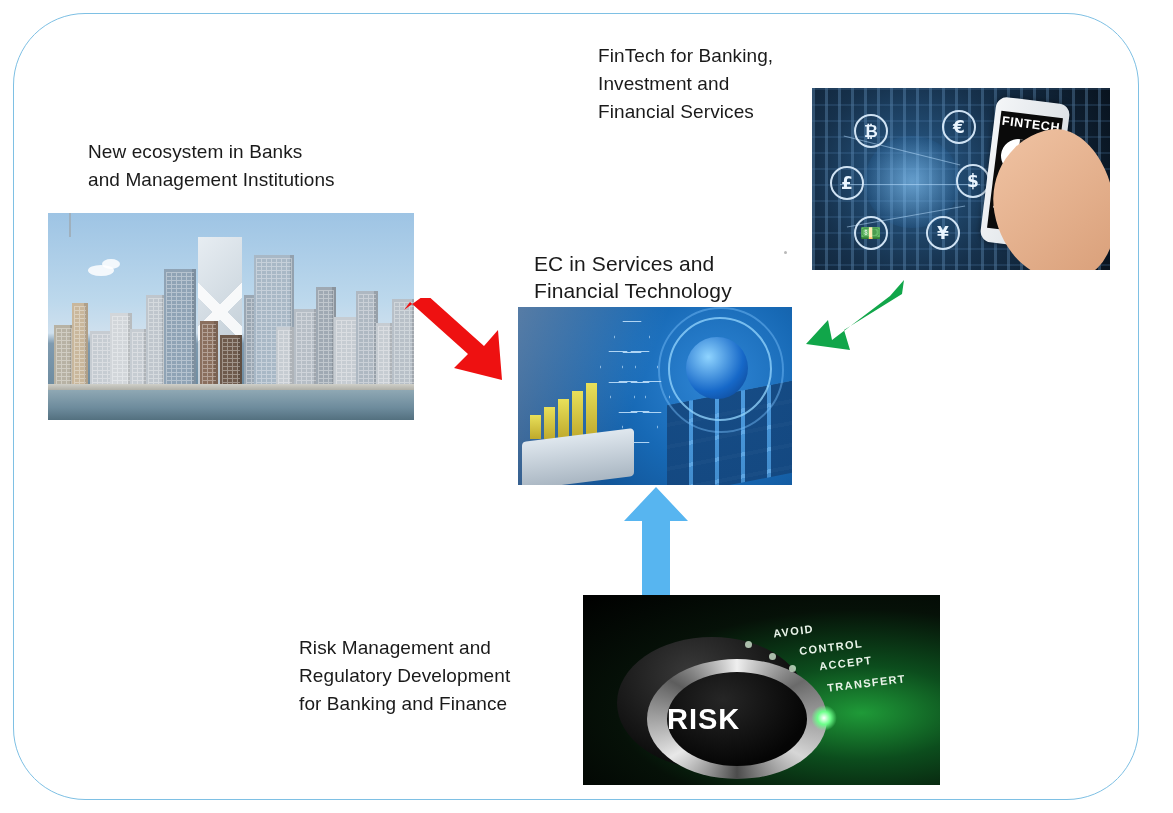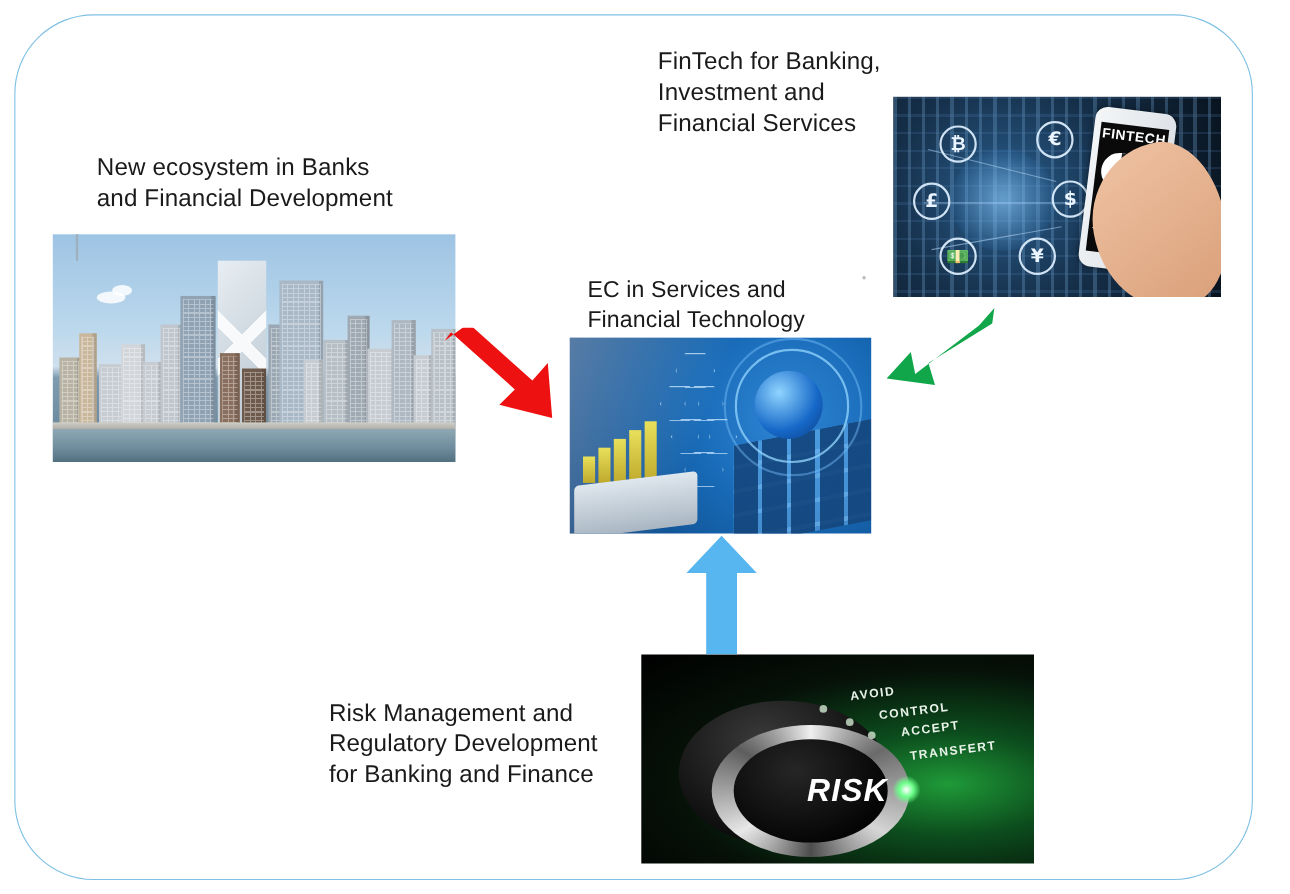--- a/index.html
+++ b/index.html
@@ -2,21 +2,21 @@
 <html><head>
 <meta charset="utf-8">
 <style>
   html,body{margin:0;padding:0;background:#ffffff;}
   body{width:1173px;height:813px;position:relative;overflow:hidden;
        font-family:"Liberation Sans","DejaVu Sans",sans-serif;color:#000;}
 
   .frame{position:absolute;left:13px;top:13px;width:1126px;height:787px;
          border:1.6px solid #7ec0e4;border-radius:72px;box-sizing:border-box;}
 
-  .label{position:absolute;font-size:22px;line-height:28px;color:#1a1a1a;
+  .label{position:absolute;font-size:19px;line-height:28px;color:#1a1a1a;
          white-space:pre-line;letter-spacing:.1px;}
 
   .lbl-ecosystem{left:88px;top:138px;}
   .lbl-fintech{left:598px;top:42px;}
   .lbl-ec{left:534px;top:250px;font-size:21px;line-height:27px;}
   .lbl-risk{left:299px;top:634px;}
 
   .photo{position:absolute;overflow:hidden;}
 
   
@@ -84,41 +84,41 @@
 
   
   .p-risk{left:583px;top:595px;width:357px;height:190px;
           background:radial-gradient(ellipse at 78% 62%,#1f9a38 0%,#0c4d1d 28%,#061108 62%,#000 100%);}
   .knob-base{position:absolute;left:34px;top:42px;width:190px;height:132px;border-radius:50%;
     background:radial-gradient(ellipse at 40% 28%,#3a3a3a,#0a0a0a 70%);}
   .knob-ring{position:absolute;left:30px;top:22px;width:180px;height:120px;border-radius:50%;
     background:conic-gradient(#efefef,#6a6a6a,#d6d6d6,#4c4c4c,#e8e8e8,#5d5d5d,#efefef);}
   .knob-face{position:absolute;left:20px;top:13px;width:140px;height:94px;border-radius:50%;
     background:radial-gradient(ellipse at 40% 30%,#262626,#050505 72%);}
-  .knob-txt{color:#fff;font-style:italic;font-weight:bold;font-size:29px;letter-spacing:1px;
-    text-align:right;line-height:94px;font-family:"Liberation Sans",sans-serif;}
+  .knob-txt{color:#fff;font-weight:bold;font-size:29px;letter-spacing:1px;
+    text-align:left;line-height:94px;font-family:"Liberation Sans",sans-serif;}
   .risk-opt{position:absolute;color:#e9f3e9;font-size:11px;font-weight:bold;letter-spacing:1.4px;
     font-family:"Liberation Sans",sans-serif;transform:rotate(-7deg);}
   .risk-dot{position:absolute;width:7px;height:7px;border-radius:50%;background:#cfe6cf;opacity:.8;}
   .risk-hot{position:absolute;left:228px;top:110px;width:26px;height:26px;border-radius:50%;
     background:radial-gradient(circle,#ffffff,#6cff8a 35%,rgba(30,180,60,0) 70%);}
 
   
   .arrow{position:absolute;}
 
   .dot-artifact{position:absolute;left:784px;top:251px;width:3px;height:3px;
     background:#b9b9b9;border-radius:50%;}
 </style>
 </head>
 <body>
 
 <div class="frame"></div>
 
 <div class="label lbl-ecosystem">New ecosystem in Banks
-and Financial Development</div>
+and Management Institutions</div>
 
 <div class="label lbl-fintech">FinTech for Banking,
 Investment and
 Financial Services</div>
 
 <div class="label lbl-ec">EC in Services and
 Financial Technology</div>
 
 <div class="label lbl-risk">Risk Management and
 Regulatory Development

